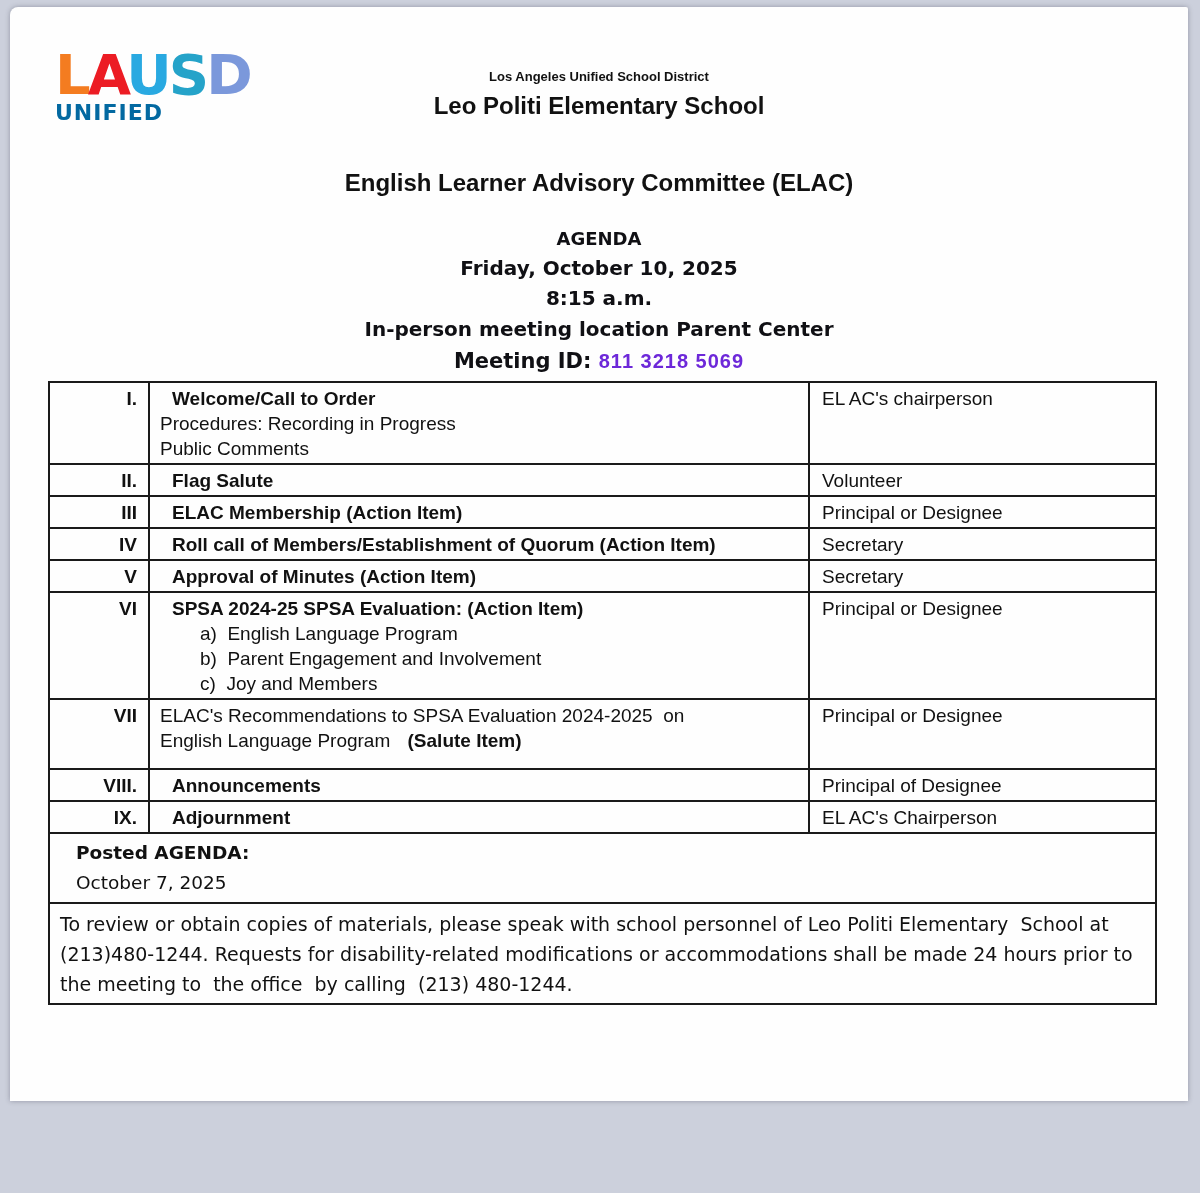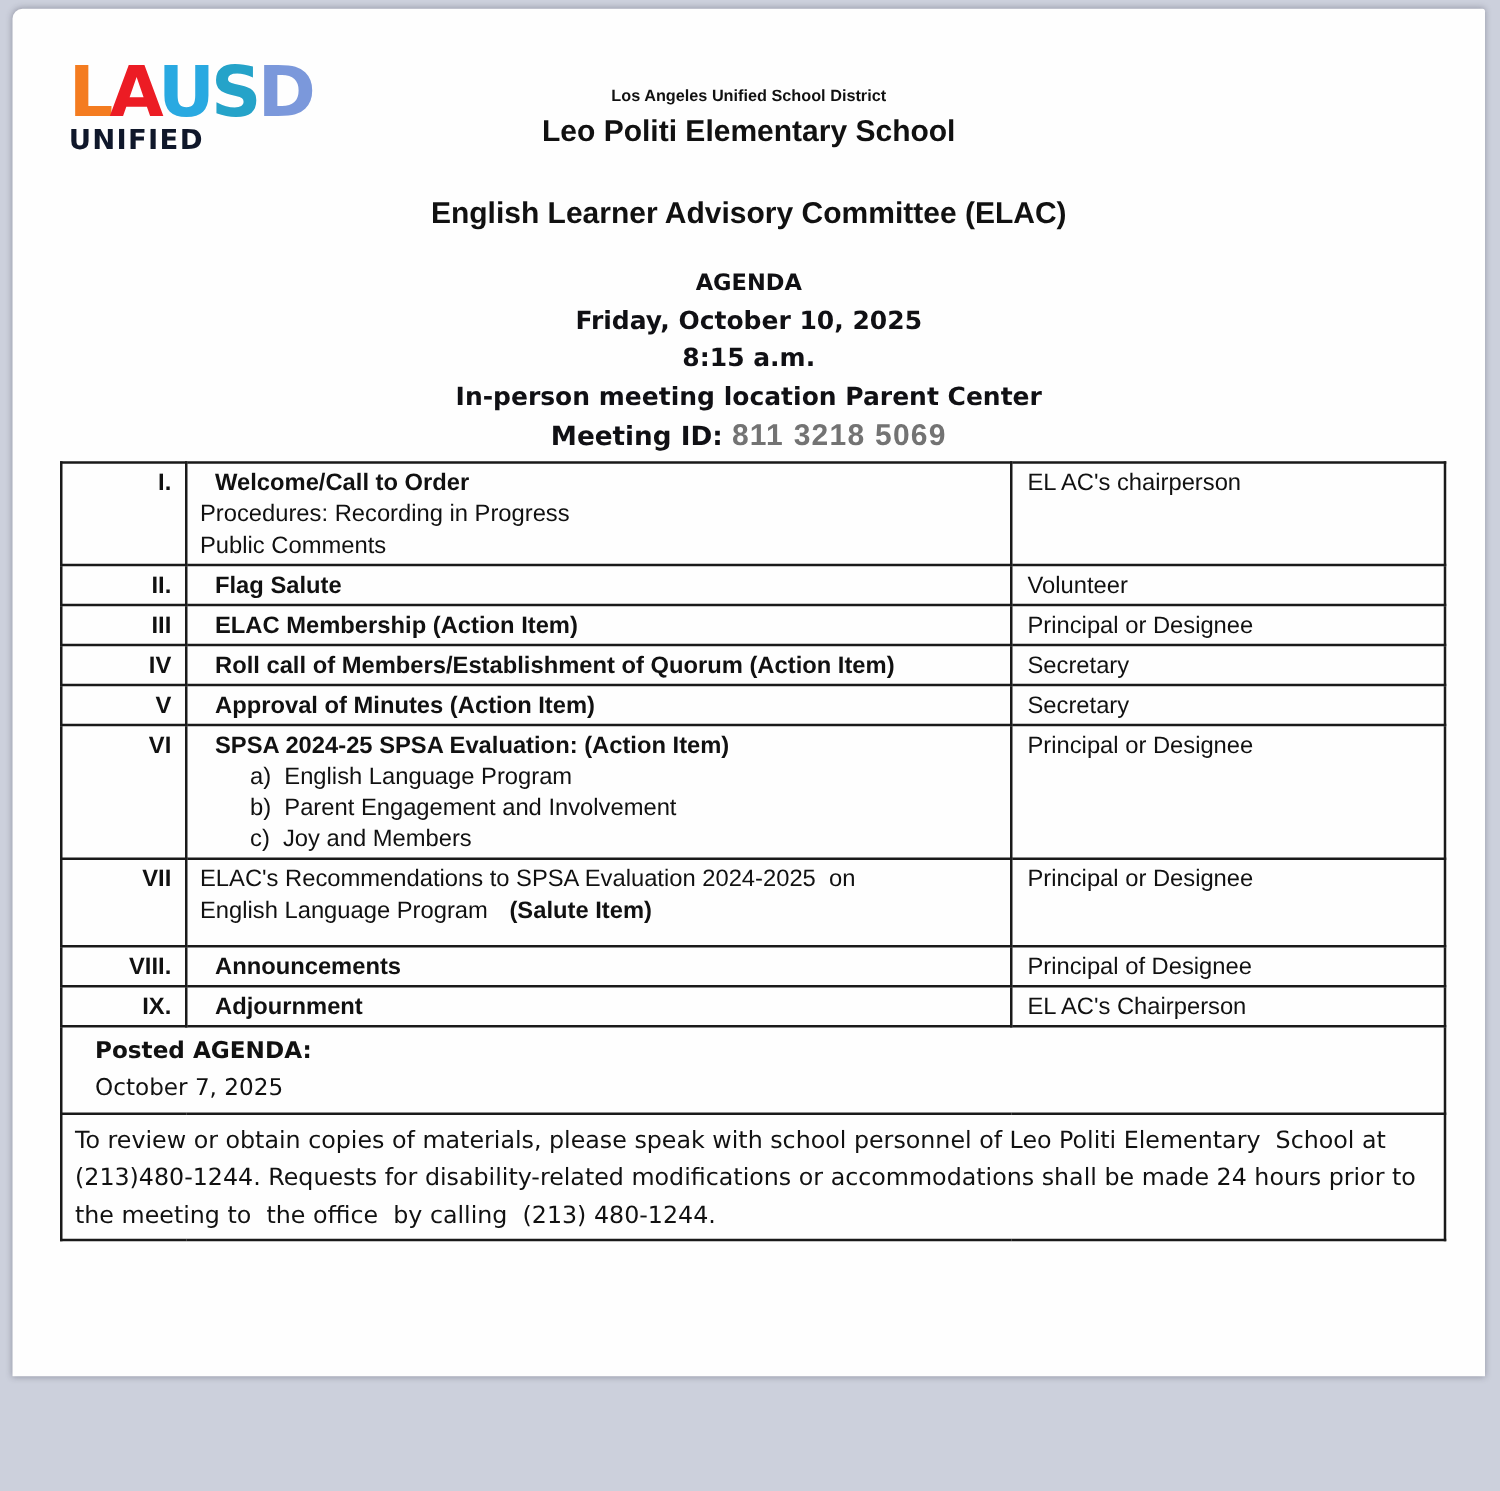--- a/index.html
+++ b/index.html
@@ -16,31 +16,31 @@
   .logo { position:absolute; left:45px; top:42px; }
   .logo-word { font-family:"DejaVu Sans", sans-serif; font-weight:bold;
     font-size:56px; line-height:52px; letter-spacing:-3px; }
   .logo-sub { font-family:"DejaVu Sans", sans-serif; font-weight:bold;
     font-size:22px; line-height:24px; letter-spacing:1px; color:#F47C20; margin-top:0px; }
 
   
   .hdr { text-align:center; padding-top:58px; }
   .hdr-district { font-weight:bold; font-size:13px; line-height:24px; }
   .hdr-school   { font-weight:bold; font-size:24px; line-height:30px; margin-top:2px; }
-  .hdr-committee{ font-weight:bold; font-size:24px; line-height:28px; margin-top:36px; }
+  .hdr-committee{ font-weight:bold; font-size:24px; line-height:28px; margin-top:48px; }
 
   .meet { text-align:center; margin-top:28px; font-family:"DejaVu Sans", sans-serif; font-weight:bold; color:#101014; }
   .m-agenda   { font-size:18px; line-height:28px; }
   .m-date     { font-size:20px; line-height:30px; }
   .m-time     { font-size:20px; line-height:30px; }
   .m-location { font-size:20px; line-height:32px; }
   .m-zoom     { font-size:21px; line-height:36px; }
   .m-zoom a   { font-weight:bold; text-decoration:underline; }
   .m-id       { font-size:21px; line-height:32px; }
-  .m-id .idnum{ font-family:"Liberation Sans", sans-serif; font-size:24px; color:#737373; letter-spacing:1px; }
+  .m-id .idnum{ font-family:"Liberation Sans", sans-serif; font-size:20px; color:#6d28d9; letter-spacing:1px; }
 
   
   table { border-collapse:collapse; margin:4px 0 0 38px; width:1107px;
     font-size:19px; line-height:25px; table-layout:fixed; }
   td { border:2px solid #1a1a1a; vertical-align:top; padding:2px 10px; }
   .cnum { text-align:right; font-weight:bold; padding-right:11px; padding-top:3px; }
   .citem { padding-top:3px; white-space:pre-wrap; }
   .citem .b { font-weight:bold;margin-left:12px; }
   .citem .ind { padding-left:40px; }
   .cperson { padding-left:12px; padding-top:3px; }
@@ -52,21 +52,21 @@
   .posted-label { font-weight:bold; }
   .footer-row td { height:84px; font-family:"DejaVu Sans", sans-serif; font-size:19px; line-height:30px; padding:5px 10px 4px 10px; white-space:pre-wrap;margin-top:20px; }
 </style>
 </head>
 <body>
 
 <div class="page">
 
   <div class="logo">
     <div class="logo-word"><span style="color: rgb(244, 124, 32);">L</span><span style="color: rgb(236, 28, 36);">A</span><span style="color: rgb(41, 169, 225);">U</span><span style="color: rgb(37, 163, 201);">S</span><span style="color: rgb(123, 152, 219);">D</span></div>
-    <div class="logo-sub" style="color: #0f172a;">UNIFIED</div>
+    <div class="logo-sub" style="color: #0369a1;">UNIFIED</div>
   </div>
 
   <div class="hdr">
     <div class="hdr-district">Los Angeles Unified School District</div>
     <div class="hdr-school">Leo Politi Elementary School</div>
     <div class="hdr-committee">English Learner Advisory Committee (ELAC)</div>
   </div>
 
   <div class="meet">
     <div class="m-agenda">AGENDA</div>

